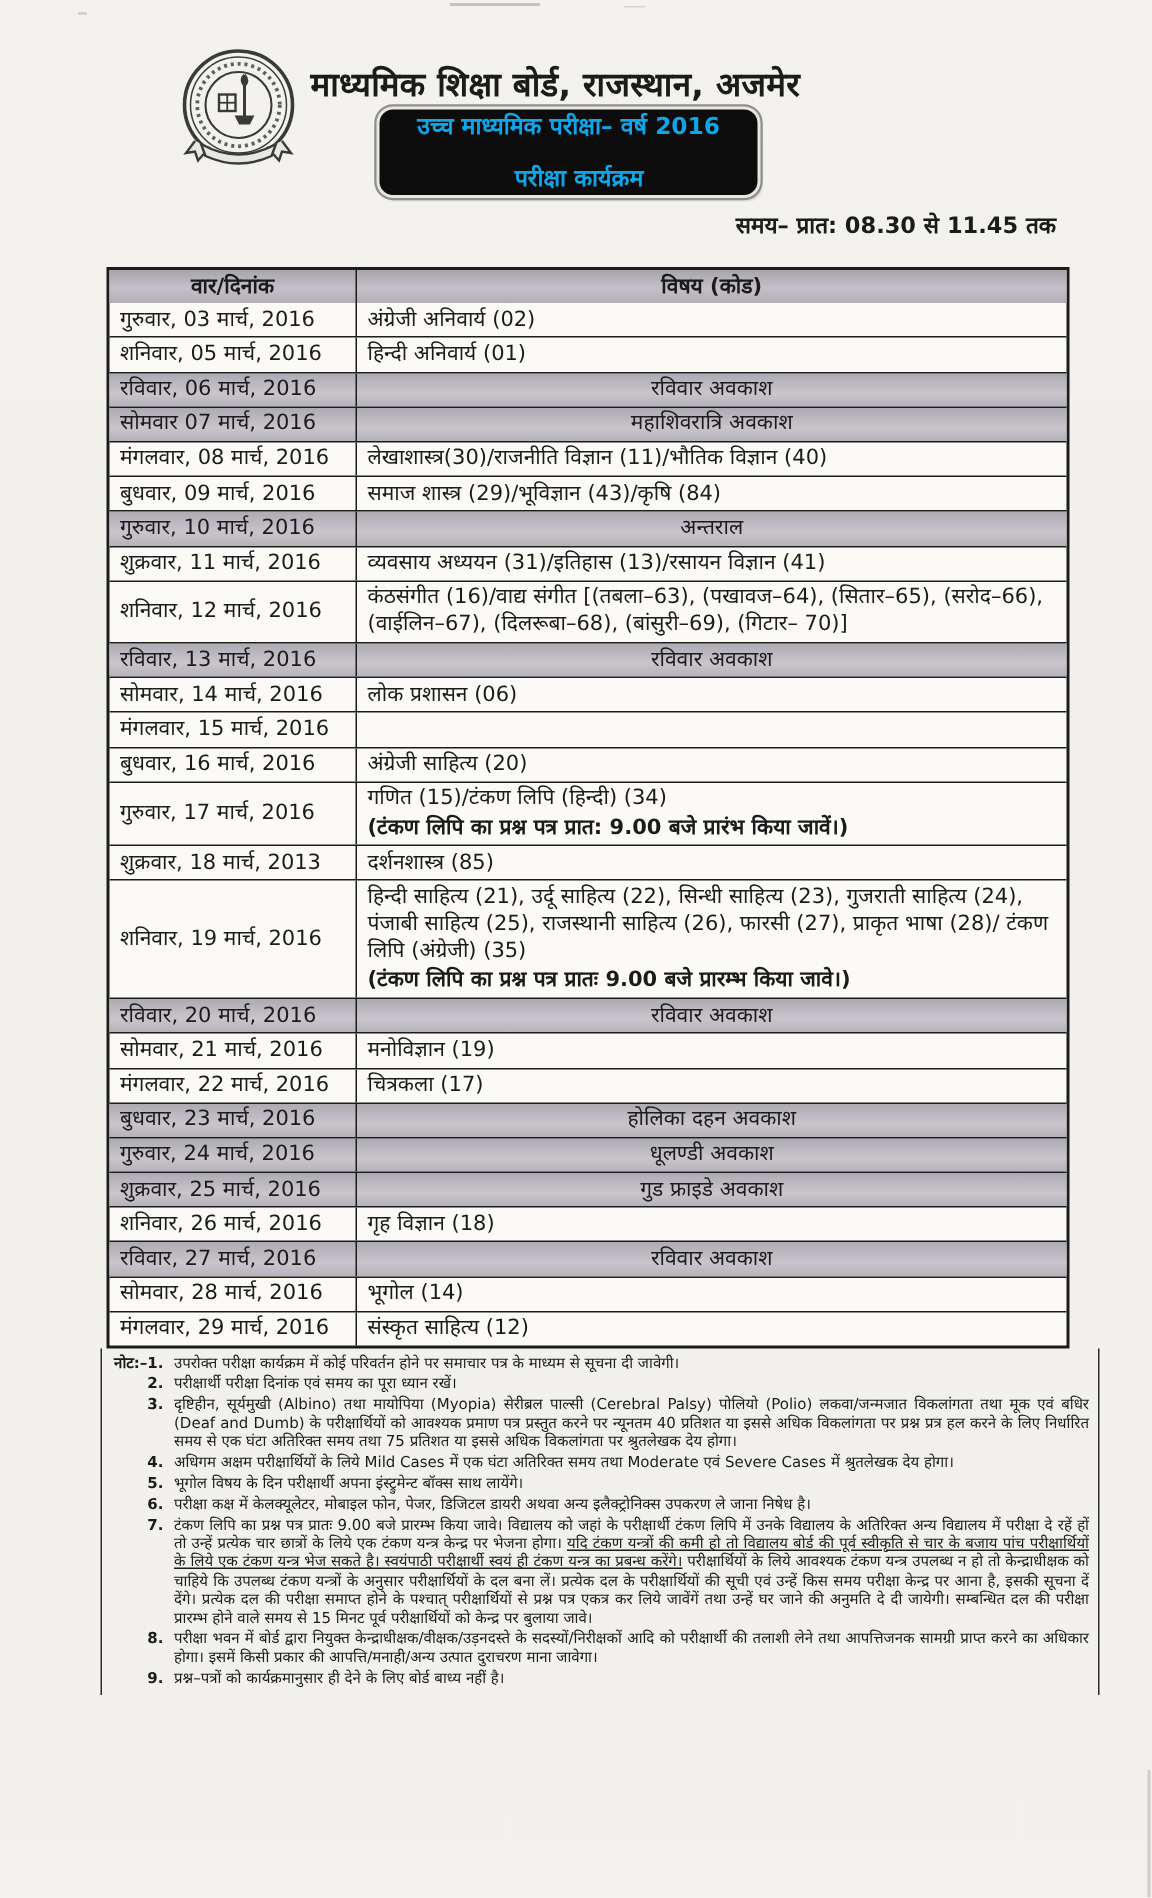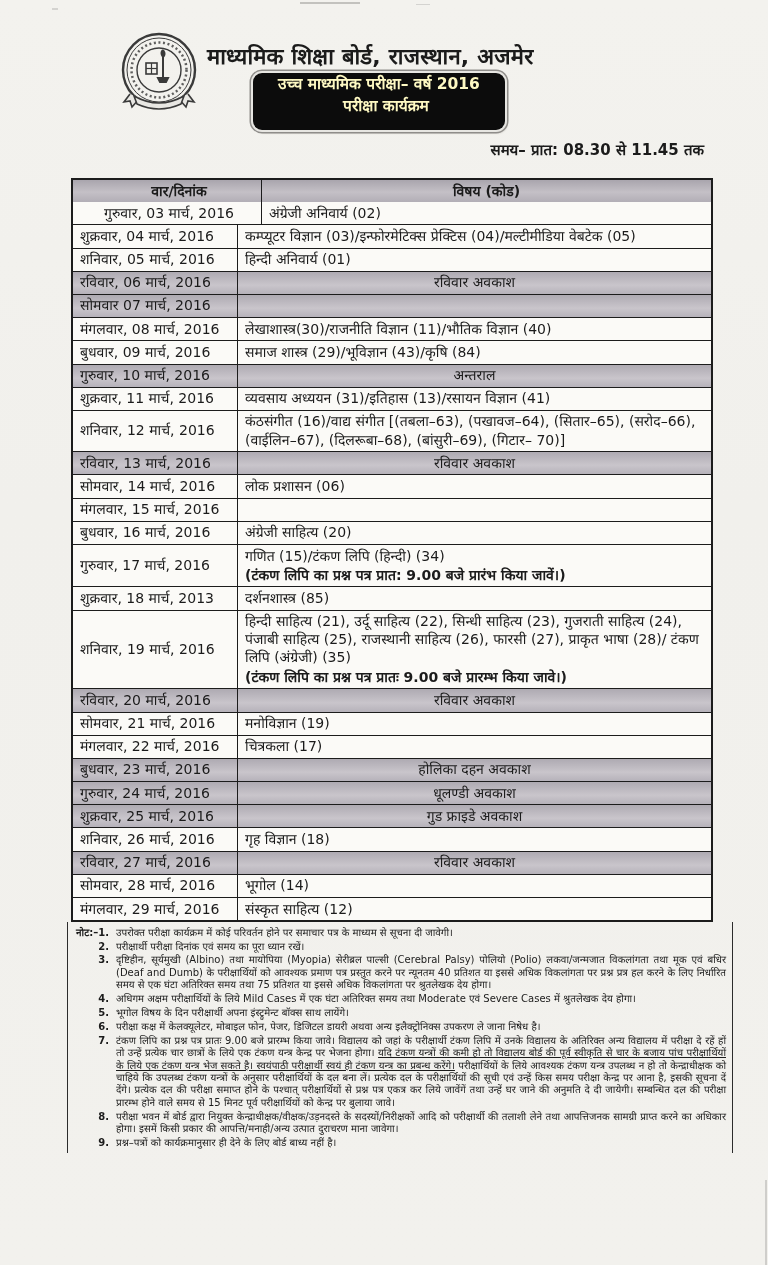--- a/index.html
+++ b/index.html
@@ -15,40 +15,40 @@
   .logo{position:absolute;left:116px;top:30px;width:86px;height:92px;}
   .org-title{
     position:absolute;left:207px;top:40px;
     font-size:22px;font-weight:bold;white-space:nowrap;letter-spacing:.2px;
   }
   .banner{
     position:absolute;left:253px;top:73px;width:252px;height:57px;
     background:var(--banner_bg,#0c0c0c);
     border-radius:9px;
     box-shadow:0 0 0 2px #e7e6e2, 0 0 0 3.5px #8f8d8a, 2px 3px 2px 0 #b9b7b2;
-    display:flex;flex-direction:column;align-items:center;justify-content:flex-start;
-    color:#fef9c3;text-align:center;
+    display:flex;flex-direction:column;align-items:center;justify-content:space-between;
+    color:#0ea5e9;text-align:center;
   }
   .banner .b1{font-size:15.5px;font-weight:bold;line-height:1.45;}
   .banner .b2{font-size:15.5px;font-weight:bold;line-height:1.45;margin-left:14px;}
   .time-line{
     position:absolute;right:64px;top:139px;
     font-size:15px;font-weight:bold;white-space:nowrap;
   }
   
   .main-col{position:absolute;left:67px;top:178px;width:670px;}
   
   .exam-table{
     width:638px;margin-left:4px;
     border:2px solid #1c1c1c;
     background:#fbfaf7;
     font-size:14px;line-height:1.3;
   }
   .trow{display:grid;grid-template-columns:165px 1fr;border-top:1.5px solid #1c1c1c;}
-  .trow:first-child{border-top:none;padding-left:24px;}
+  .trow:first-child{border-top:none;}
   .cell{padding:1.5px 7px 2.5px 7px;}
   .cell.date{border-right:1.5px solid #1c1c1c;white-space:nowrap;}
   .trow.multiline .cell.date{display:flex;align-items:center;text-align:right;}
   .thead{background:linear-gradient(180deg,#a9a5ad,#c4c0c6 55%,#b2aeb6);font-weight:bold;}
   .thead .cell{text-align:center;}
   .thead .cell.date{text-align:center;}
   .trow.holiday{background:linear-gradient(180deg,#aeaab2,#c9c5cb 60%,#b6b2ba);}
   .trow.holiday .subject{text-align:center;}
   .cellnote{font-weight:bold;margin-top:1px;}
   
@@ -106,33 +106,30 @@
     <div class="trow thead">
       <div class="cell date">वार/दिनांक</div>
       <div class="cell subject">विषय (कोड)</div>
     </div>
     <div id="table-body">
         <div class="trow">
           <div class="cell date">गुरुवार, 03 मार्च, 2016</div>
           <div class="cell subject"><span>अंग्रेजी अनिवार्य (02)</span></div>
         </div>
         <div class="trow">
-          <div class="cell date">शुक्रवार, 04 मार्च, 2016</div>
-          <div class="cell subject"><span>कम्प्यूटर विज्ञान (03)/इन्फोरमेटिक्स प्रेक्टिस (04)/मल्टीमीडिया वेबटेक (05)</span></div>
-        </div>
-        <div class="trow">
           <div class="cell date">शनिवार, 05 मार्च, 2016</div>
           <div class="cell subject"><span>हिन्दी अनिवार्य (01)</span></div>
         </div>
         <div class="trow holiday">
           <div class="cell date">रविवार, 06 मार्च, 2016</div>
           <div class="cell subject"><span>रविवार अवकाश</span></div>
         </div>
         <div class="trow holiday">
           <div class="cell date">सोमवार 07 मार्च, 2016</div>
+          <div class="cell subject"><span>महाशिवरात्रि अवकाश</span></div>
         </div>
         <div class="trow">
           <div class="cell date">मंगलवार, 08 मार्च, 2016</div>
           <div class="cell subject"><span>लेखाशास्त्र(30)/राजनीति विज्ञान (11)/भौतिक विज्ञान (40)</span></div>
         </div>
         <div class="trow">
           <div class="cell date">बुधवार, 09 मार्च, 2016</div>
           <div class="cell subject"><span>समाज शास्त्र (29)/भूविज्ञान (43)/कृषि (84)</span></div>
         </div>
         <div class="trow holiday">

